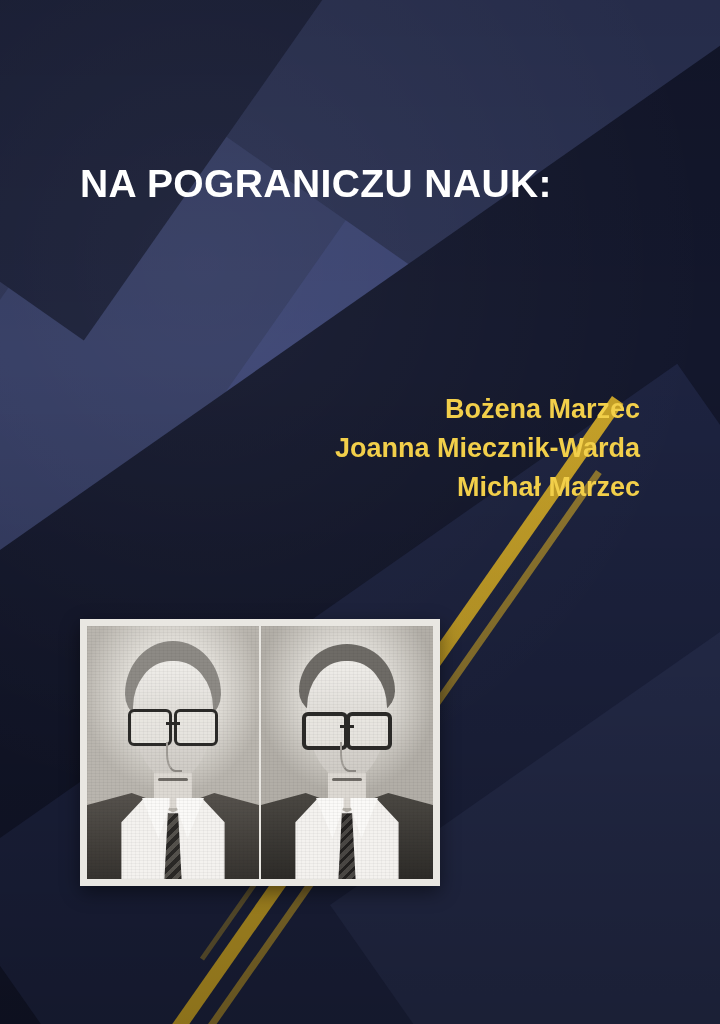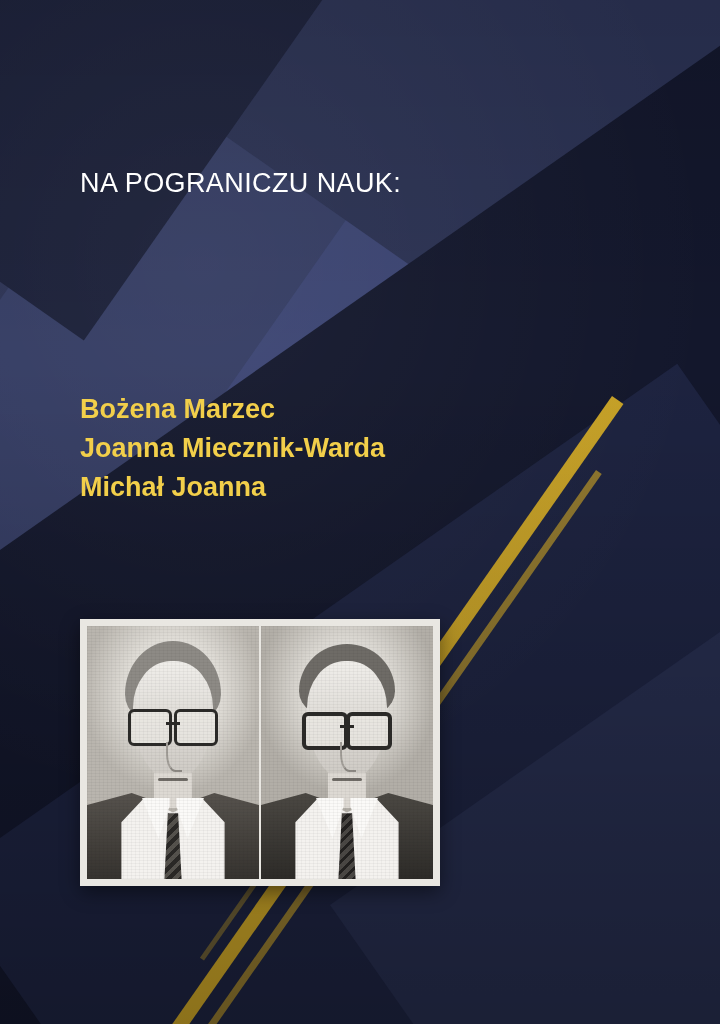--- a/index.html
+++ b/index.html
@@ -160,23 +160,23 @@
   }
 
   #title-block {
     position: absolute;
     left: 80px;
     top: 160px;
     width: 600px;
   }
   .title-line {
     color: #ffffff;
-    font-size: 27px;
+    font-size: 39px;
     line-height: 47px;
-    font-weight: 400;
+    font-weight: 700;
     letter-spacing: 0.4px;
     text-transform: uppercase;
     white-space: nowrap;
   }
 
   #editors-block {
     position: absolute;
     left: 80px;
     top: 390px;
     width: 560px;
@@ -187,20 +187,21 @@
     font-weight: 700;
     line-height: 34px;
     margin-bottom: 6px;
   }
   .editor-name {
     color: #f2cf4a;
     font-size: 27px;
     font-weight: 700;
     line-height: 39px;
     white-space: nowrap;
+    text-align: right;
   }
 
   
   #portrait {
     position: absolute;
     left: 80px;
     top: 619px;
     width: 360px;
     height: 267px;
     background: #e9e7e2;
@@ -377,21 +378,21 @@
 
   <div class="content">
 
     <div id="title-block">
       <div class="title-line">NA POGRANICZU NAUK:</div>
     </div>
 
     <div id="editors-block">
       <div class="editor-name">Bożena Marzec</div>
       <div class="editor-name">Joanna Miecznik-Warda</div>
-      <div class="editor-name">Michał Joanna</div>
+      <div class="editor-name">Michał Marzec</div>
     </div>
 
     <div id="portrait">
       <div class="portrait-inner">
 
         <div class="half left">
           <div class="hair"></div>
           <div class="face"></div>
           <div class="neck"></div>
           <div class="glasses">

